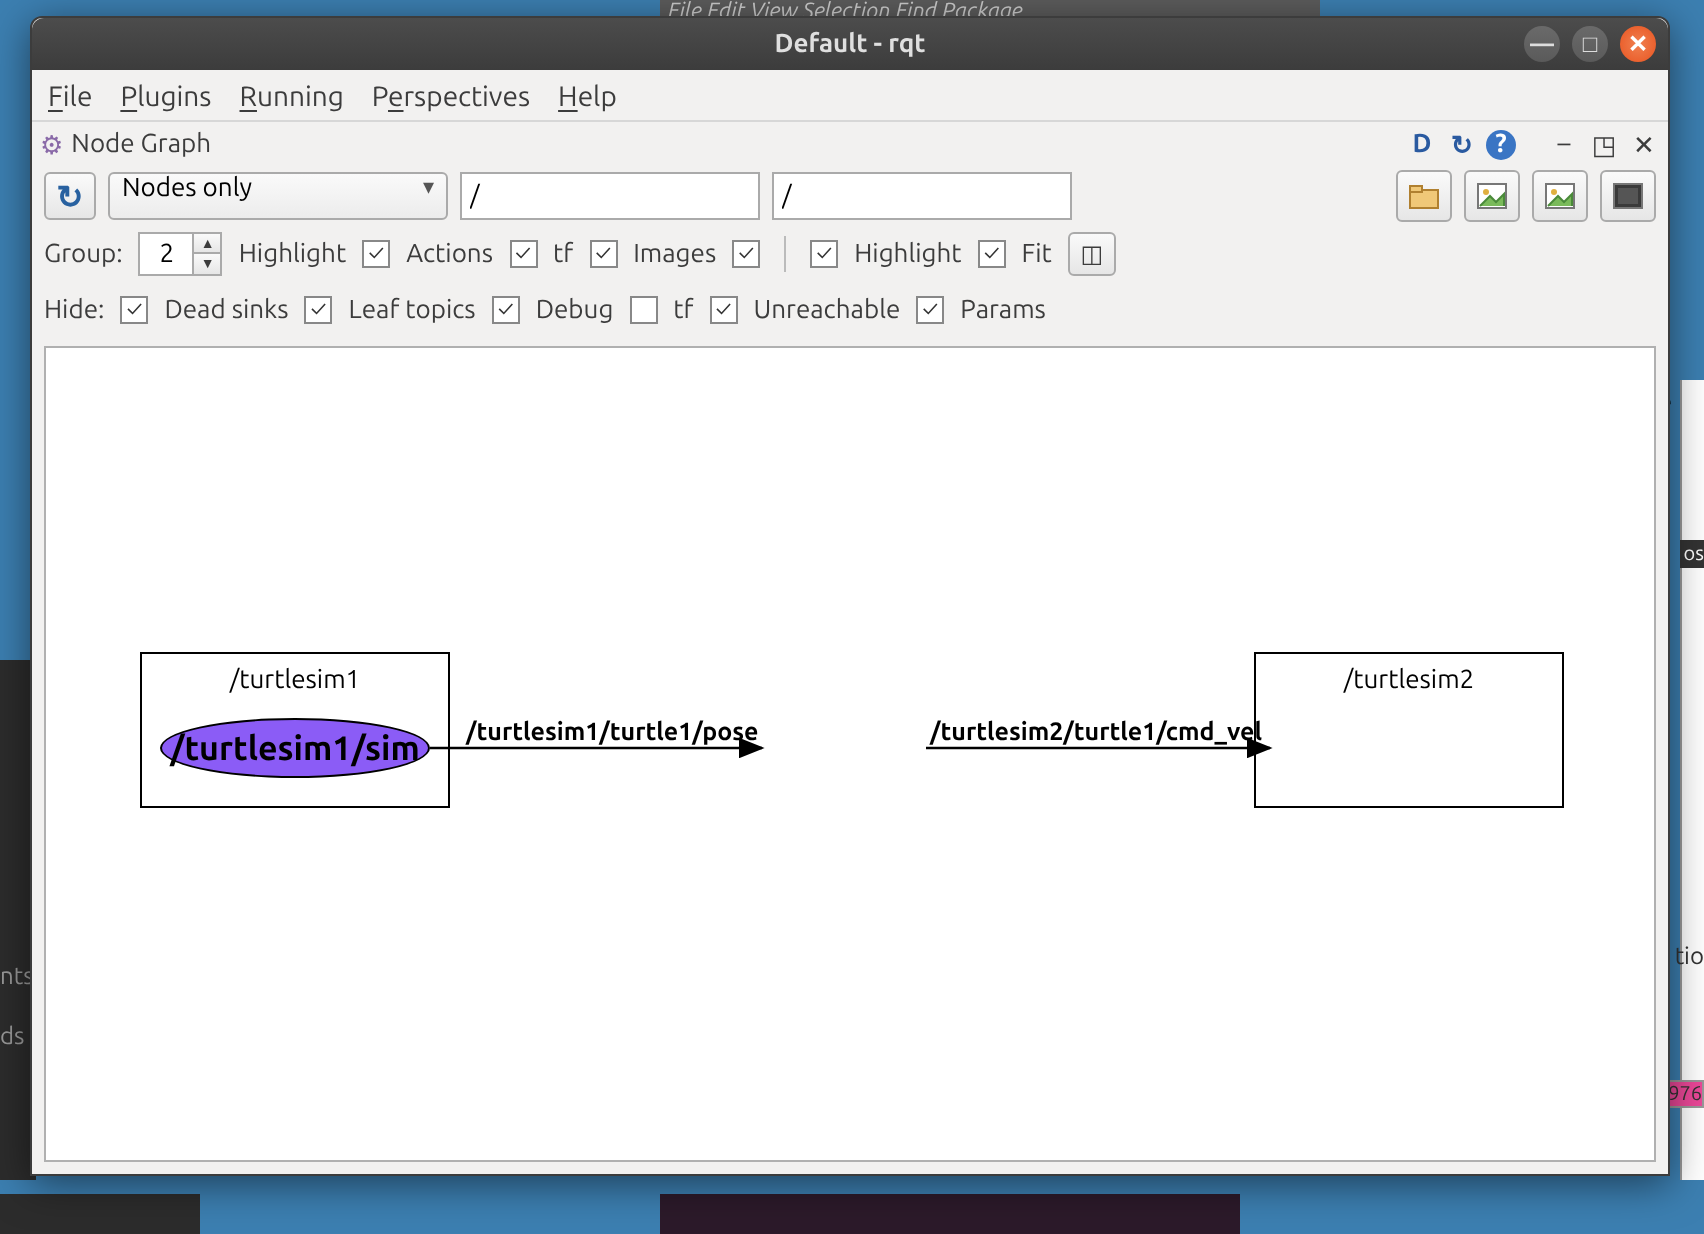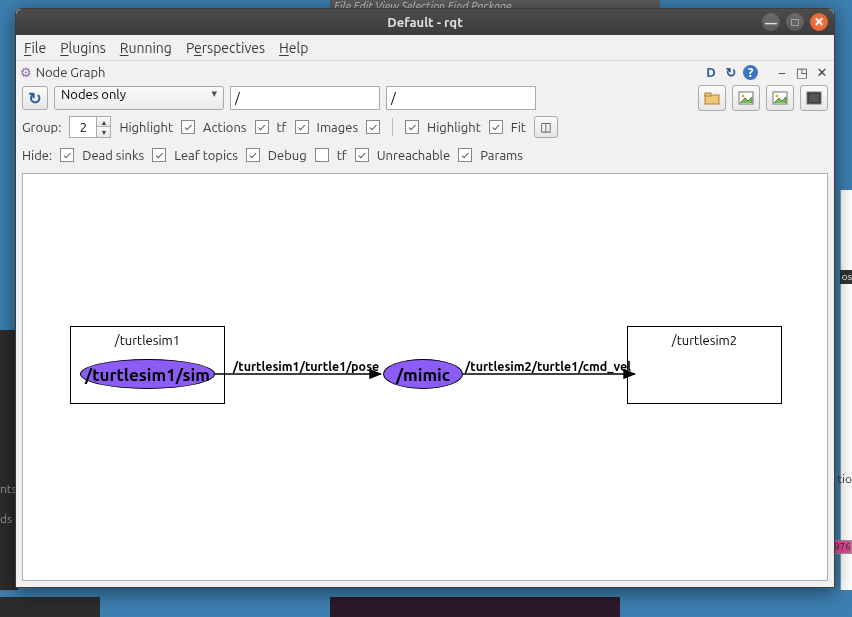--- a/index.html
+++ b/index.html
@@ -192,21 +192,20 @@
   <div class="canvas">
     <div class="ns-box" style="left:47px;top:152px;width:155px;height:78px">
       <div class="ns-title">/turtlesim1</div>
     </div>
     <div class="node-ellipse" style="left:57px;top:185px;width:135px;height:30px">/turtlesim1/sim</div>
 
     <div class="ns-box" style="left:604px;top:152px;width:155px;height:78px">
       <div class="ns-title">/turtlesim2</div>
     </div>
 
-    <div class="node-ellipse" style="left:360px;top:185px;width:80px;height:30px">/mimic</div>
 
     <div class="edge-label" style="left:210px;top:185px">/turtlesim1/turtle1/pose</div>
     <div class="edge-label" style="left:442px;top:185px">/turtlesim2/turtle1/cmd_vel</div>
 
     <svg class="edges">
       <defs>
           <marker id="ah" markerWidth="10" markerHeight="8" refX="9" refY="4" orient="auto">
             <path d="M0,0 L10,4 L0,8 Z" fill="#000"></path>
           </marker>
         </defs>

